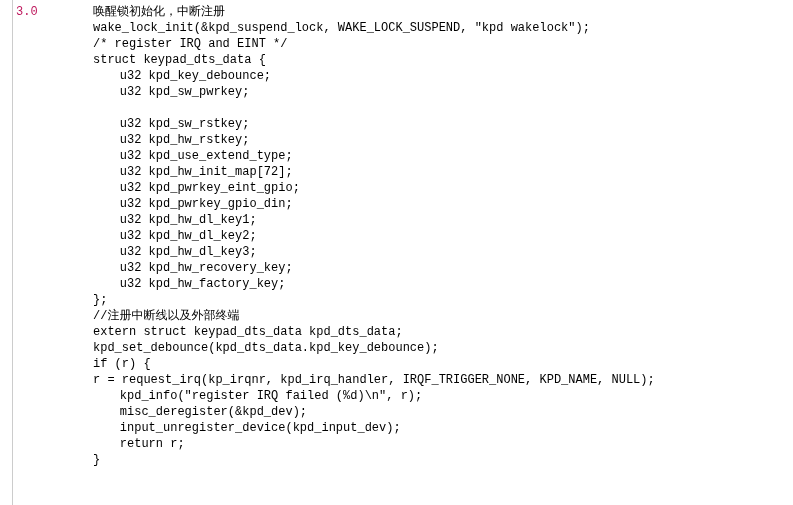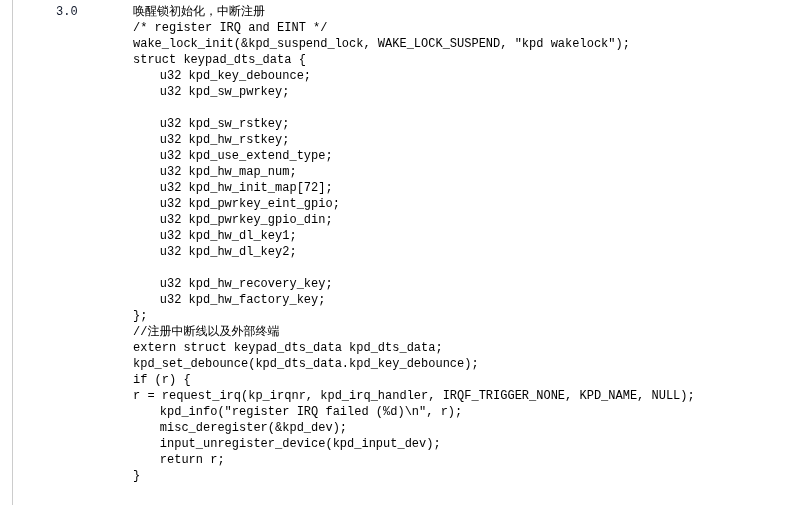--- a/index.html
+++ b/index.html
@@ -30,58 +30,56 @@
     left: 16px;
     top: 4px;
   }
   .row {
     display: flex;
     white-space: pre;
     height: 16px;
   }
   .label {
     width: 45px; 
-    color: #0f172a;
-    margin-left: 40px;
+    color: #be185d;
   }
   .code {
     color: #000;
     padding-left: 32px;
   }
   .i1 { padding-left: 30px; font-family: Liberation Mono, monospace; }
 </style>
 </head>
 <body>
 
 <div class="page">
   <div class="vline" style="left:12px"></div>
 
   <div class="content">
 
     <div class="row">
       <span class="label">3.0</span>
       <span class="code">唤醒锁初始化，中断注册</span>
     </div>
 
+    <div class="row"><span class="label"></span><span class="code">wake_lock_init(&amp;kpd_suspend_lock, WAKE_LOCK_SUSPEND, "kpd wakelock");</span></div>
     <div class="row"><span class="label"></span><span class="code">/* register IRQ and EINT */</span></div>
-    <div class="row"><span class="label"></span><span class="code">wake_lock_init(&amp;kpd_suspend_lock, WAKE_LOCK_SUSPEND, "kpd wakelock");</span></div>
     <div class="row"><span class="label"></span><span class="code">struct keypad_dts_data {</span></div>
     <div class="row"><span class="label"></span><span class="code i1">    u32 kpd_key_debounce;</span></div>
     <div class="row"><span class="label"></span><span class="code i1">    u32 kpd_sw_pwrkey;</span></div>
     <div class="row"><span class="label"></span></div>
     <div class="row"><span class="label"></span><span class="code i1">    u32 kpd_sw_rstkey;</span></div>
     <div class="row"><span class="label"></span><span class="code i1">    u32 kpd_hw_rstkey;</span></div>
     <div class="row"><span class="label"></span><span class="code i1">    u32 kpd_use_extend_type;</span></div>
-    <div class="row"><span class="label"></span><span class="code i1">    u32 kpd_hw_map_num;</span></div>
     <div class="row"><span class="label"></span><span class="code i1">    u32 kpd_hw_init_map[72];</span></div>
     <div class="row"><span class="label"></span><span class="code i1">    u32 kpd_pwrkey_eint_gpio;</span></div>
     <div class="row"><span class="label"></span><span class="code i1">    u32 kpd_pwrkey_gpio_din;</span></div>
     <div class="row"><span class="label"></span><span class="code i1">    u32 kpd_hw_dl_key1;</span></div>
     <div class="row"><span class="label"></span><span class="code i1">    u32 kpd_hw_dl_key2;</span></div>
-    <div class="row"><span class="label"></span></div>
+    <div class="row"><span class="label"></span><span class="code i1">    u32 kpd_hw_dl_key3;</span></div>
     <div class="row"><span class="label"></span><span class="code i1">    u32 kpd_hw_recovery_key;</span></div>
     <div class="row"><span class="label"></span><span class="code i1">    u32 kpd_hw_factory_key;</span></div>
     <div class="row"><span class="label"></span><span class="code">};</span></div>
     <div class="row"><span class="label"></span><span class="code">//注册中断线以及外部终端</span></div>
     <div class="row"><span class="label"></span><span class="code">extern struct keypad_dts_data kpd_dts_data;</span></div>
     <div class="row"><span class="label"></span><span class="code">kpd_set_debounce(kpd_dts_data.kpd_key_debounce);</span></div>
     <div class="row"><span class="label"></span><span class="code">if (r) {</span></div>
     <div class="row"><span class="label"></span><span class="code">r = request_irq(kp_irqnr, kpd_irq_handler, IRQF_TRIGGER_NONE, KPD_NAME, NULL);</span></div>
     <div class="row"><span class="label"></span><span class="code i1">    kpd_info("register IRQ failed (%d)\n", r);</span></div>
     <div class="row"><span class="label"></span><span class="code i1">    misc_deregister(&amp;kpd_dev);</span></div>

